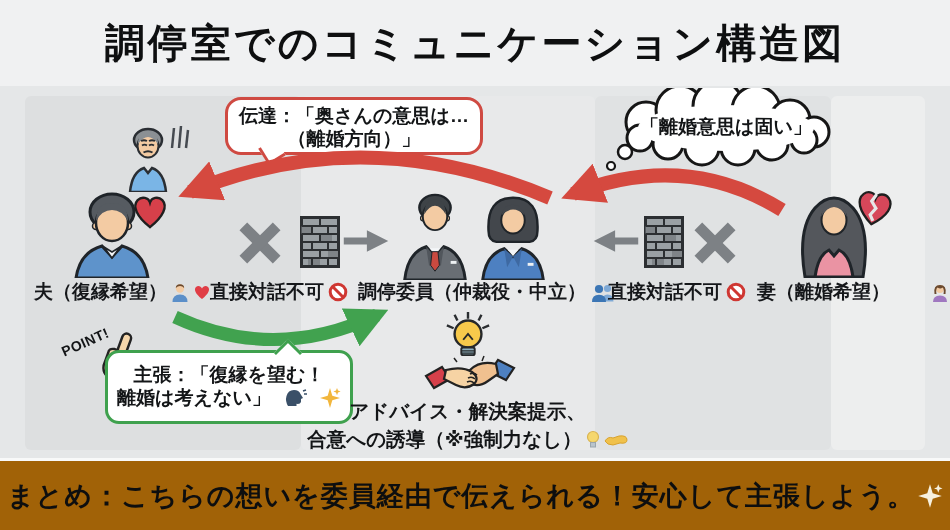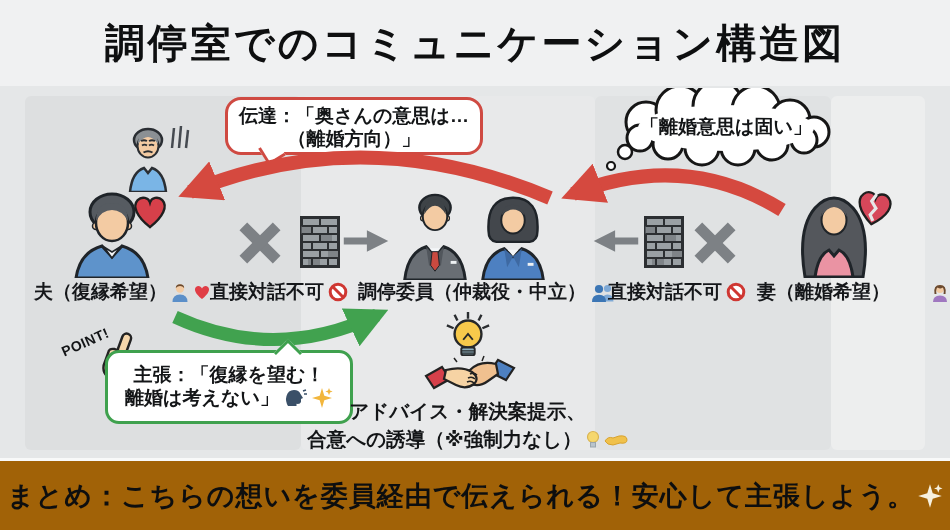--- a/index.html
+++ b/index.html
@@ -242,21 +242,21 @@
 
   <div class="point-text" style="left:60px;top:334px;">POINT!</div>
   <svg class="abs" style="left:100px;top:330px;transform:rotate(20deg);" width="38" height="58" viewBox="0 0 34 52">
     <rect x="13" y="2" width="8" height="23" rx="4" fill="#f6d7ab" stroke="#232323" stroke-width="2.2"></rect>
     <path d="M6 24 Q5 20 10 19 L24 20 Q30 22 30 29 Q30 42 20 45 Q8 46 6 36 Z" fill="#f6d7ab" stroke="#232323" stroke-width="2.2"></path>
     <path d="M12 26 Q14 24 16 26 M18 27 Q20 25 22 27" fill="none" stroke="#232323" stroke-width="1.5"></path>
   </svg>
 
   <div class="bubble" style="left:105px;top:350px;width:248px;height:74px;border:3.5px solid #3fa14e;border-radius:14px;padding-top:10px;">
     <span class="ln">主張：「復縁を望む！</span>
-    <span class="ln" style="display:flex;align-items:center;justify-content:center;gap:4px;">
+    <span class="ln" style="display:flex;align-items:center;justify-content:center;gap:12px;">
       <span>離婚は考えない」</span>
       <svg width="24" height="20" viewBox="0 0 24 20">
         <path d="M5 18 Q2 13 3.5 8 Q5 2 11 2 Q16 2 17.5 6 L20 10 L18 11 L18 14 Q17 16.5 13.5 15.8 L13.5 18 Z" fill="#3a5068"></path>
         <path d="M20 3 L23 2 M21 6 L24 6" stroke="#3a5068" stroke-width="1.6"></path>
       </svg>
       <svg width="22" height="22" viewBox="0 0 22 22">
         <polygon points="11,1 13.3,8.7 21,11 13.3,13.3 11,21 8.7,13.3 1,11 8.7,8.7" fill="#f2b63c"></polygon>
         <polygon points="18,1 19,3.6 21.6,4.6 19,5.6 18,8.2 17,5.6 14.4,4.6 17,3.6" fill="#f2b63c"></polygon>
       </svg>
     </span>

